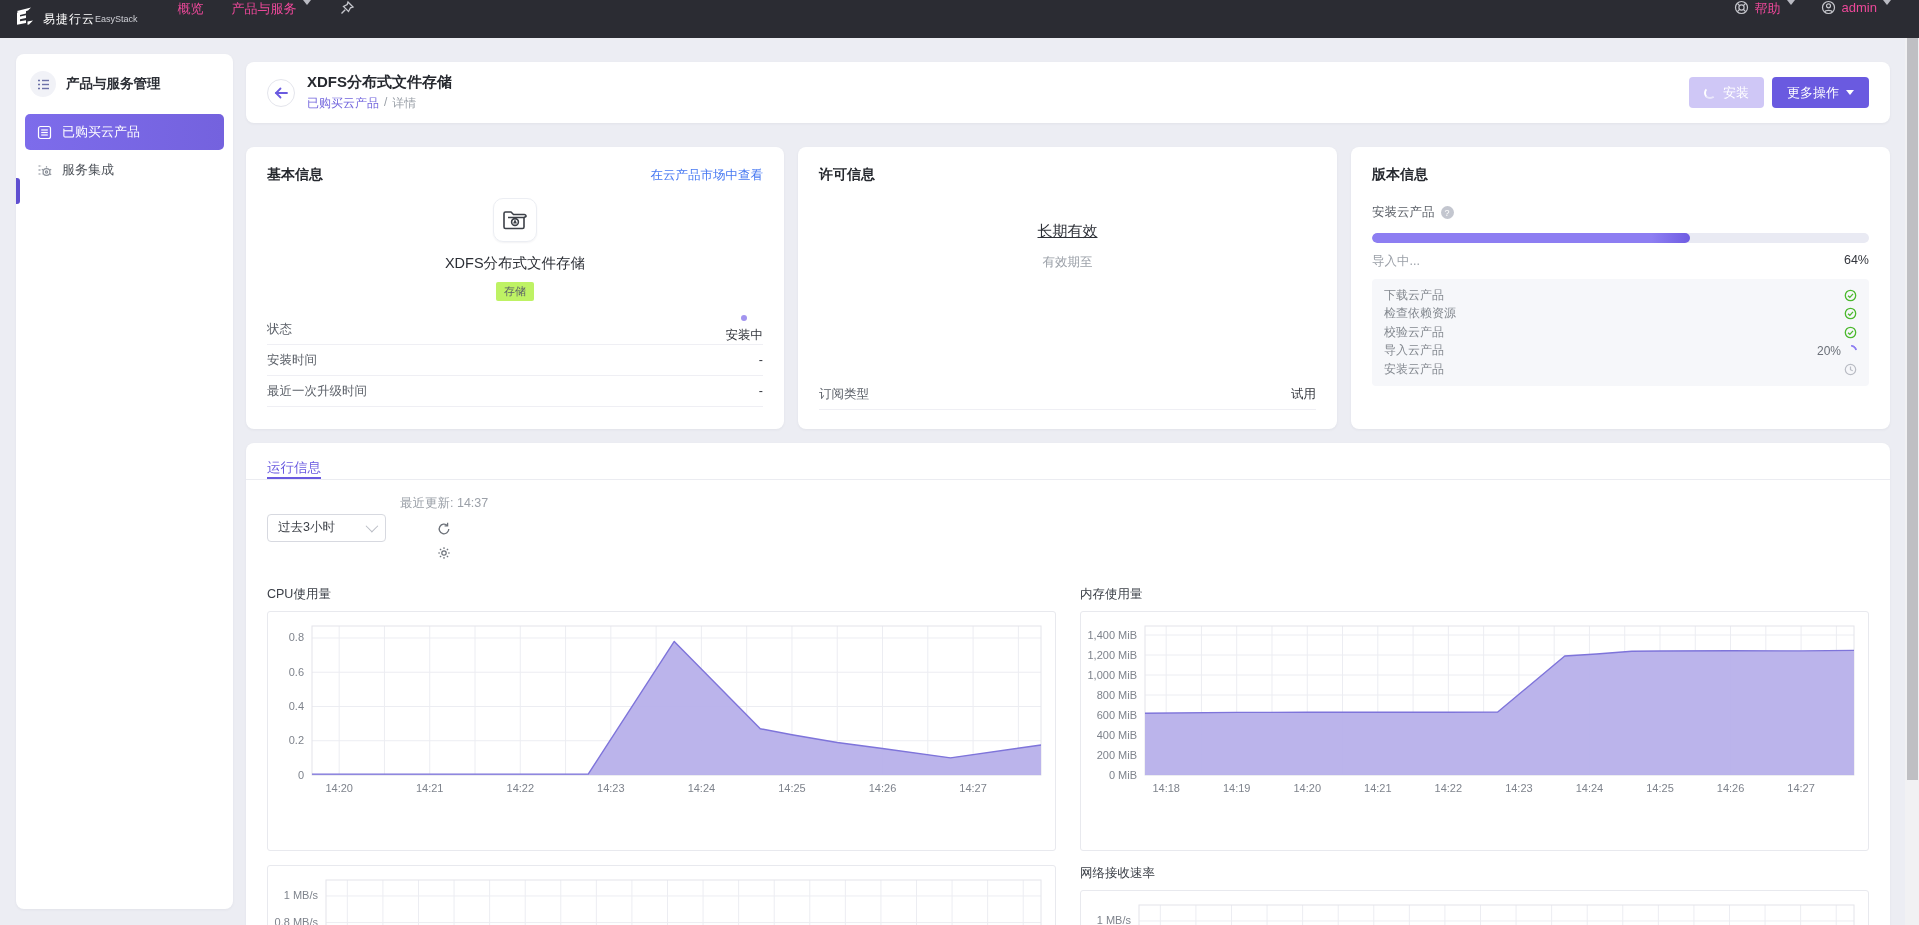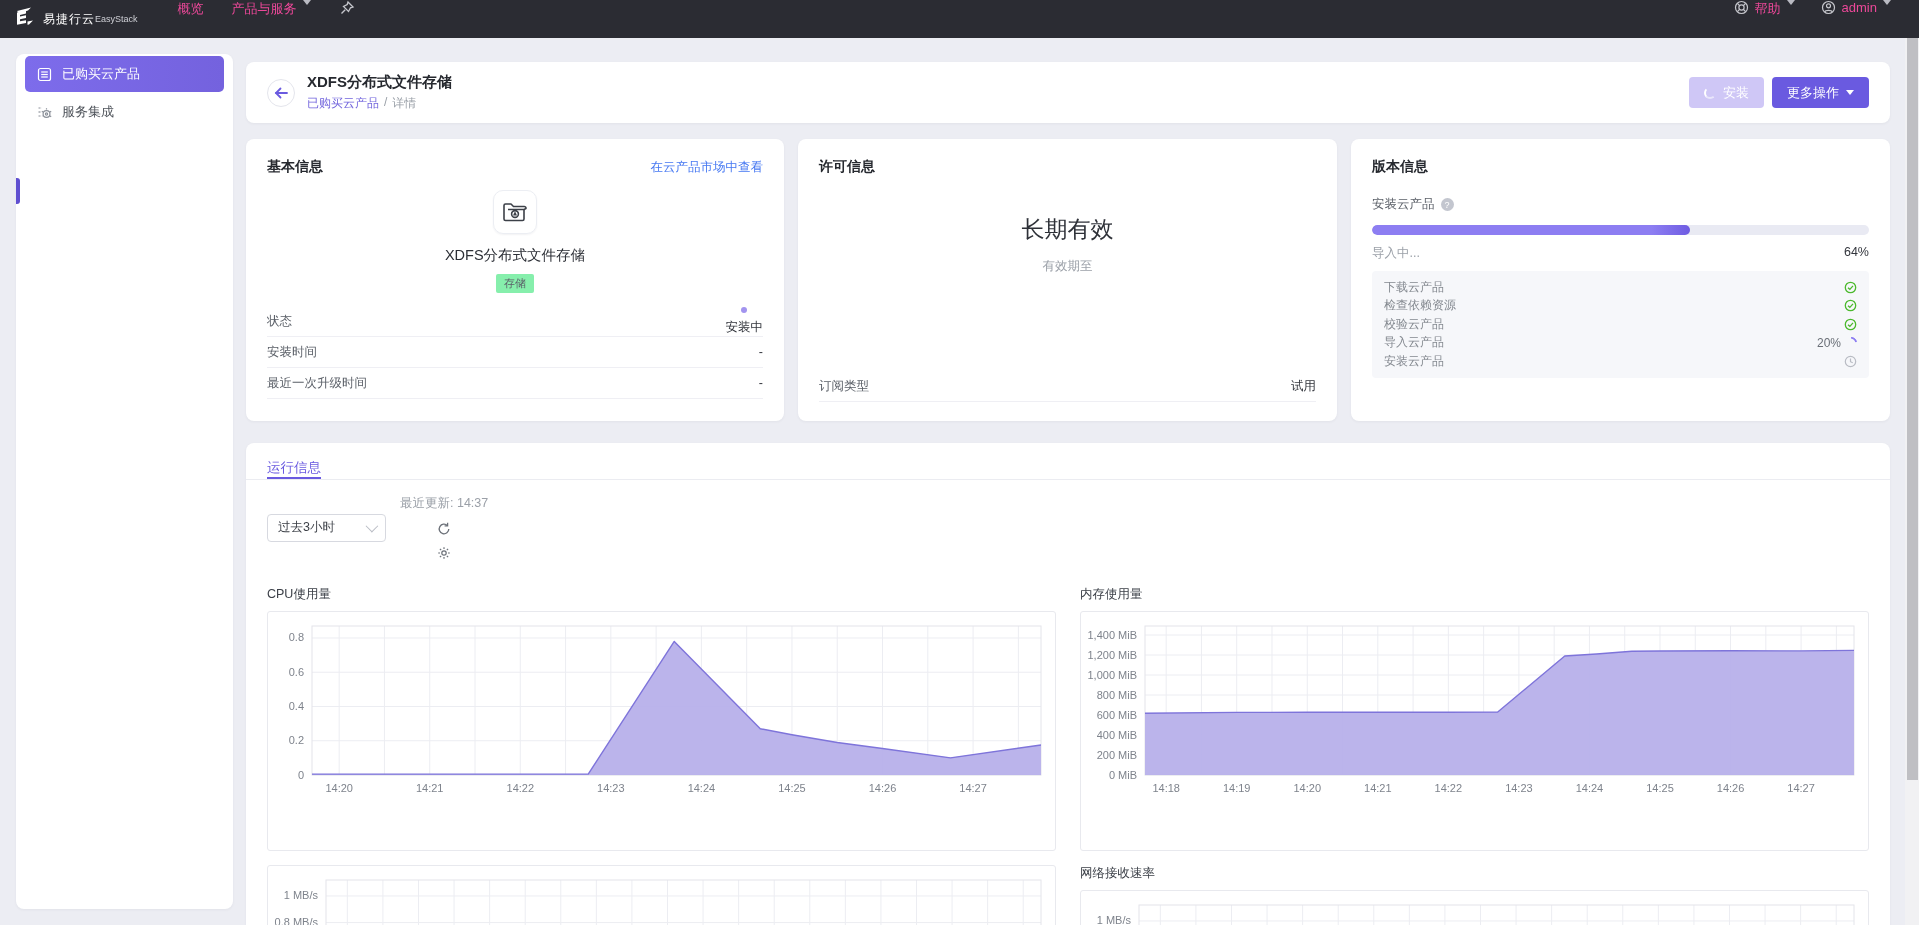--- a/index.html
+++ b/index.html
@@ -35,39 +35,39 @@
   .ph-crumb { font-size:12px; color:#9aa0a8; display:flex; gap:5px; }
   .ph-crumb .crumb-link { color:#7366dd; cursor:pointer; }
   .ph-actions { margin-left:auto; display:flex; gap:8px; align-items:center; }
   .btn { height:31px; border-radius:4px; font-size:13px; display:flex; align-items:center; justify-content:center; gap:7px; padding:0 15px; cursor:pointer; border:none; font-family:inherit; }
   .btn-install { background:#cfc7f6; color:#fff; cursor:not-allowed; }
   .btn-more { background:#6a5ae0; color:#fff; }
   .btn-more .caret { border-top-color:#fff; }
   .spin-arc { width:12px; height:12px; border-radius:50%; border:2px solid transparent; border-left-color:#fff; border-bottom-color:rgba(255,255,255,.55); display:inline-block; }
 
   
-  .card { position:absolute; top:139px; height:282px; background:#fff; border-radius:8px; box-shadow:0 1px 3px rgba(30,34,60,.05); padding:19px 21px; }
+  .card { position:absolute; top:147px; height:282px; background:#fff; border-radius:8px; box-shadow:0 1px 3px rgba(30,34,60,.05); padding:19px 21px; }
   .card-basic { left:246px; width:538px; display:flex; flex-direction:column; }
   .card-license { left:798px; width:539px; display:flex; flex-direction:column; }
   .card-version { left:1351px; width:539px; }
   .card-title-row { display:flex; align-items:center; }
   .card-title { font-size:14px; font-weight:bold; color:#26292f; }
   .market-link { margin-left:auto; font-size:12.5px; color:#4678f2; cursor:pointer; }
   .product-center { text-align:center; margin-top:14px; }
   .product-icon { width:44px; height:44px; border-radius:10px; border:1px solid #eceef3; display:inline-flex; align-items:center; justify-content:center; box-shadow:0 1px 2px rgba(30,34,60,.06); }
   .product-name { font-size:14.5px; color:#2c2f36; margin-top:12px; }
-  .product-tag { display:inline-block; margin-top:9px; font-size:11px; color:#5b6069; background:#86efac; border-radius:2px; padding:2px 8px; }
+  .product-tag { display:inline-block; margin-top:9px; font-size:11px; color:#5b6069; background:#bef264; border-radius:2px; padding:2px 8px; }
   .kv-rows { margin-top:13px; }
   .kv-row { display:flex; align-items:center; height:31px; border-bottom:1px solid #efeff4; font-size:12.5px; }
   .kv-label { color:#5a5f67; }
   .kv-value { margin-left:auto; color:#33363d; display:flex; align-items:center; gap:6px;flex-direction:column; }
   .status-dot { width:6px; height:6px; border-radius:50%; background:#a294ef; display:inline-block; }
 
   .license-center { text-align:center; margin-top:38px; }
-  .license-validity { font-size:23px; color:#2e3138; }
+  .license-validity { font-size:15px; color:#2e3138;text-decoration:underline; }
   .license-until { font-size:12.5px; color:#9ba0a8; margin-top:13px; }
   .license-bottom { margin-top:auto; }
 
   .ver-label-row { margin-top:20px; display:flex; align-items:center; gap:6px; font-size:12.5px; color:#5a5f67; }
   .q-icon { width:13px; height:13px; border-radius:50%; background:#c3c6cf; color:#fff; font-size:9px; display:inline-flex; align-items:center; justify-content:center; }
   .progress-track { margin-top:12px; height:10px; border-radius:5px; background:#e9eaf3; overflow:hidden; }
   .progress-fill { height:100%; border-radius:5px; background:linear-gradient(90deg,#8d7ef2 0%,#8d7ef2 88%,#6f5ce2 100%); }
   .progress-status { display:flex; margin-top:10px; font-size:12.5px; color:#9ba0a8; }
   .progress-pct { margin-left:auto; color:#33363d; }
   .steps-box { margin-top:9px; background:#f6f7fa; border-radius:4px; padding:7px 12px; }
@@ -143,20 +143,33 @@
         <path d="M3.8 11.8 C4.5 9.8 10.5 9.8 11.2 11.8"></path>
       </svg>
       <span>admin</span>
       <span class="caret"></span>
     </div>
   </div>
 </div>
 
 <div class="sidebar">
   <div class="active-bar"></div>
+  <div class="sidebar-head">
+    <span class="sidebar-head-icon">
+      <svg width="13" height="13" viewBox="0 0 13 13" fill="none" stroke="#6d72a8" stroke-width="1.4">
+        <line x1="1" y1="2.5" x2="3" y2="2.5"></line>
+          <line x1="5" y1="2.5" x2="12" y2="2.5"></line>
+        <line x1="1" y1="6.5" x2="3" y2="6.5"></line>
+          <line x1="5" y1="6.5" x2="12" y2="6.5"></line>
+        <line x1="1" y1="10.5" x2="3" y2="10.5"></line>
+          <line x1="5" y1="10.5" x2="12" y2="10.5"></line>
+      </svg>
+    </span>
+    <span class="sidebar-head-title">产品与服务管理</span>
+  </div>
   <div class="side-item active">
     <svg width="15" height="15" viewBox="0 0 15 15" fill="none" stroke="#ffffff" stroke-width="1.2">
       <rect x="1.5" y="1.5" width="12" height="12" rx="2"></rect>
       <line x1="4.2" y1="5" x2="10.8" y2="5"></line>
         <line x1="4.2" y1="7.5" x2="10.8" y2="7.5"></line>
         <line x1="4.2" y1="10" x2="10.8" y2="10"></line>
     </svg>
     <span>已购买云产品</span>
   </div>
   <div class="side-item">

